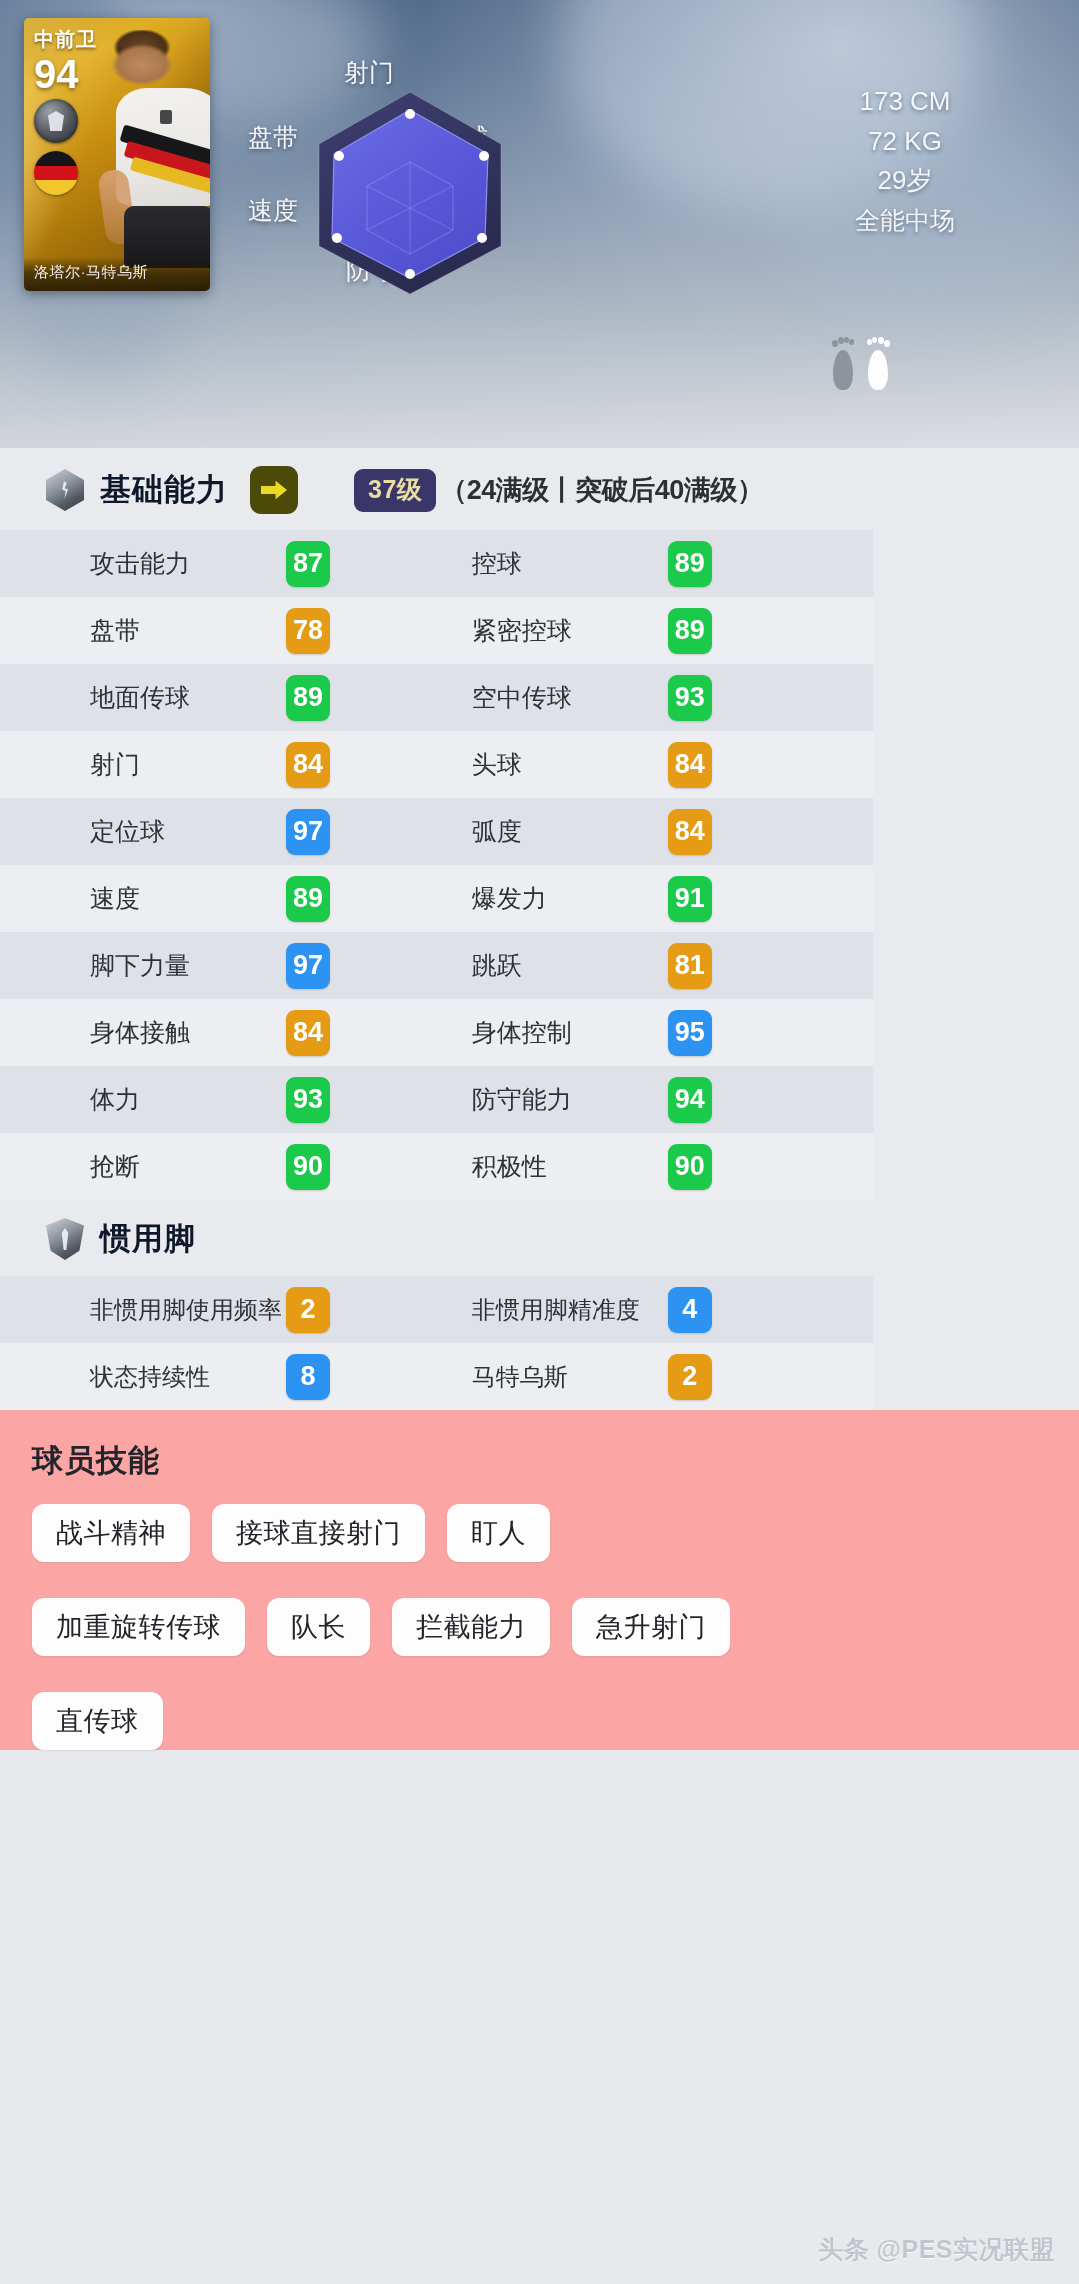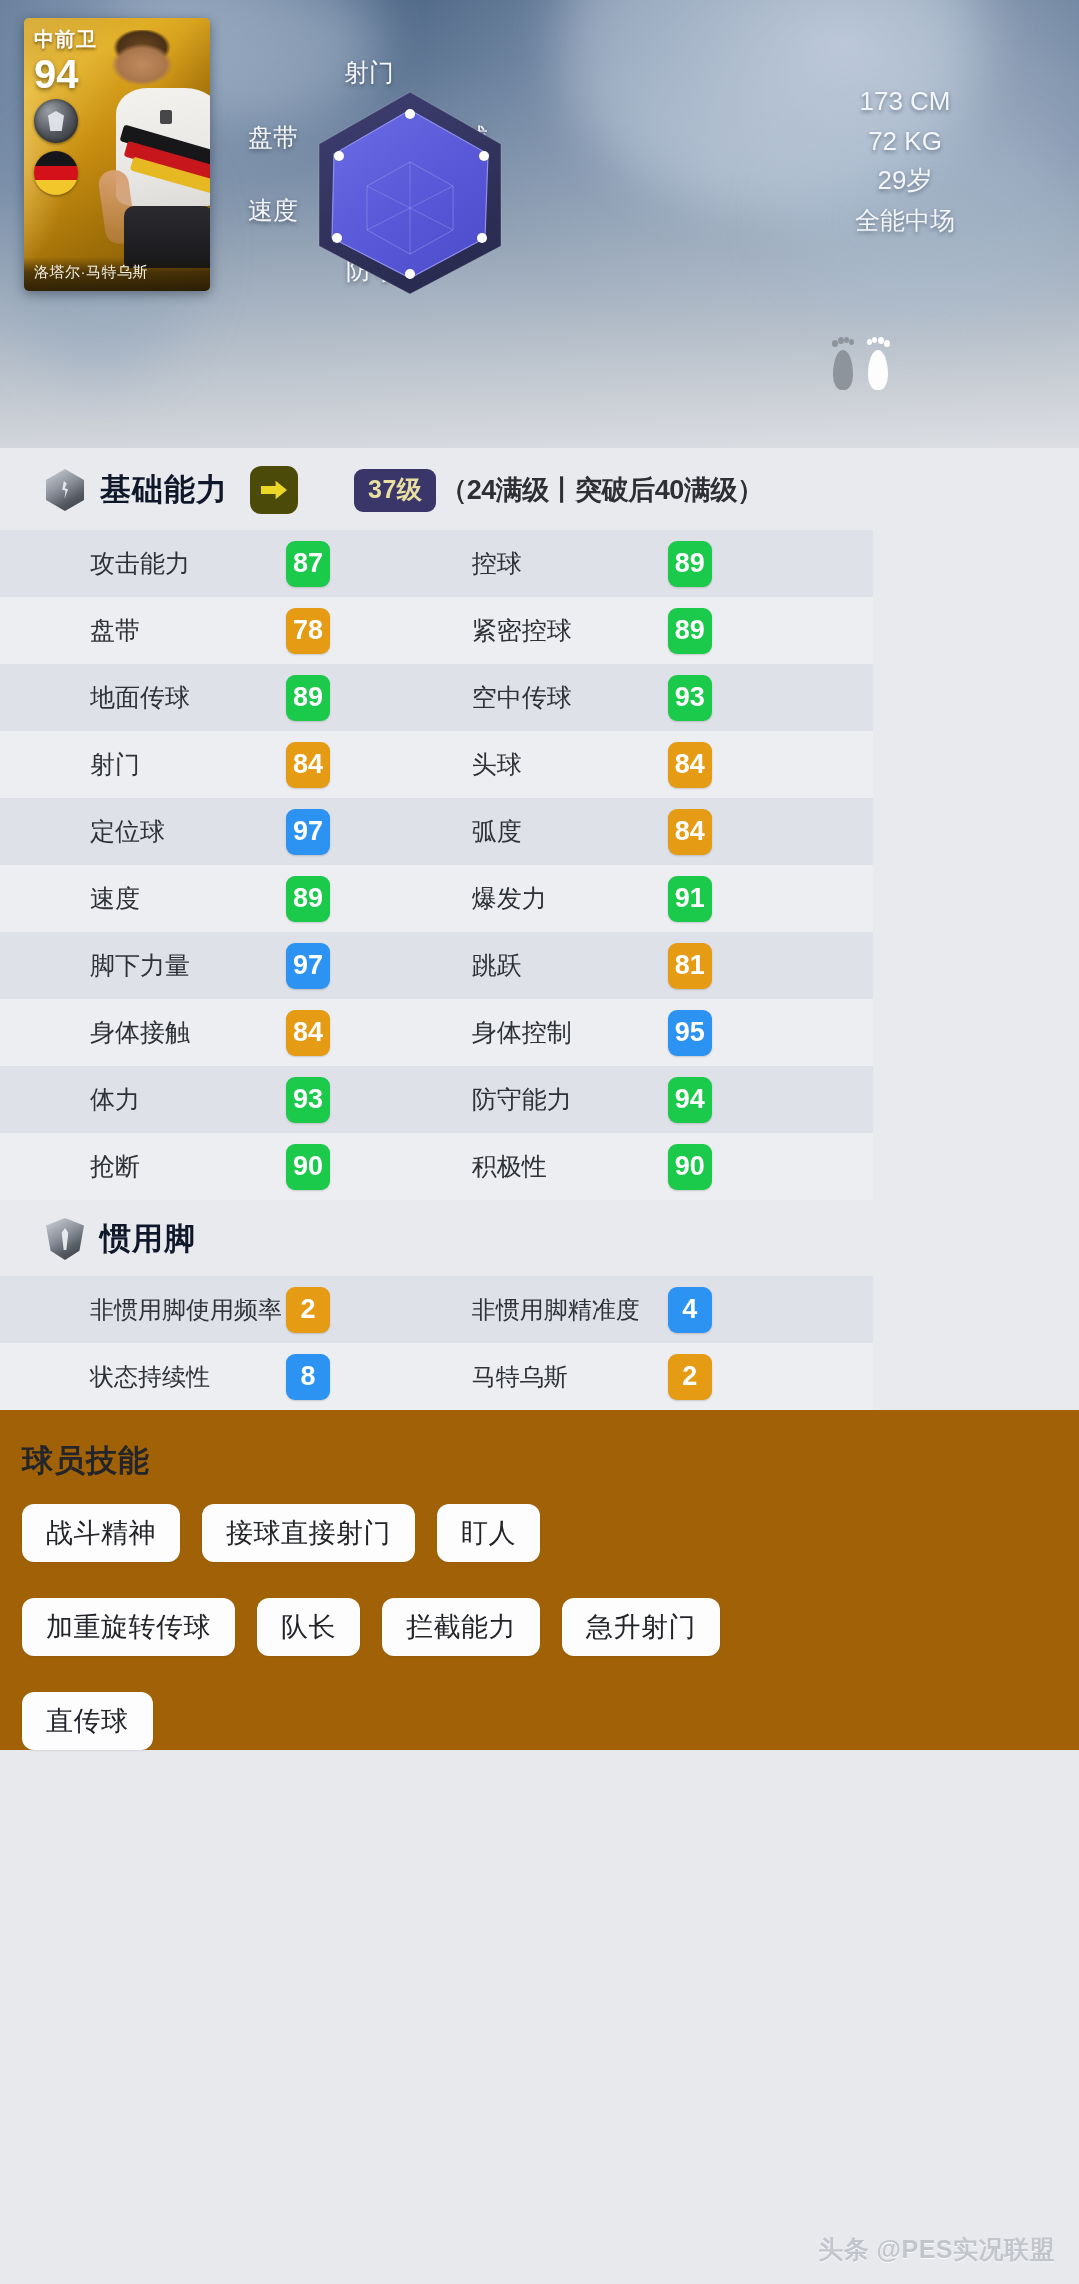--- a/index.html
+++ b/index.html
@@ -211,21 +211,21 @@
     display:flex; align-items:center; justify-content:center;
     color:#fff; font-size: 27px; font-weight: 700;
     box-shadow: 0 1px 2px rgba(0,0,0,.16);
   }
   .val.green  { background:#1bc94b; }
   .val.orange { background:#e59b13; }
   .val.blue   { background:#2c93f2; }
   .stat-label.multi { line-height: 1.14; font-size: 24px; }
 
   
-  .skills { padding: 30px 0 0 22px; background:#a16207; }
+  .skills { padding: 30px 0 0 32px; background:#fca5a5; }
   .skills-title { font-size: 31px; font-weight: 700; color: #23252a; letter-spacing: 1px; }
   .chips { display: flex; flex-wrap: wrap; gap: 18px 22px; margin-top: 22px; width: 1000px; }
   .chip {
     background: #fdfdfd; border-radius: 12px; padding: 11px 24px;
     font-size: 27px; color: #222429; font-weight: 500;
     box-shadow: 0 1px 2px rgba(40,45,55,.10);
     letter-spacing: .5px;
   }
   .watermark {
     position: absolute; right: 24px; bottom: 18px;

